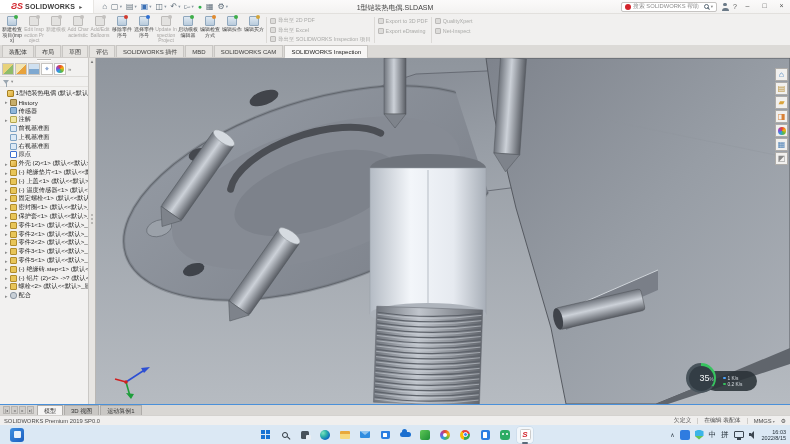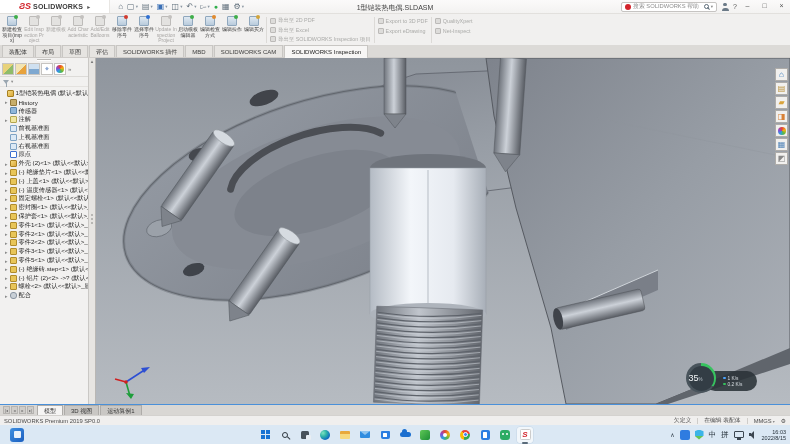--- a/index.html
+++ b/index.html
@@ -2,21 +2,21 @@
 <html><head>
 <meta charset="utf-8">
 <style>
   *{margin:0;padding:0;box-sizing:border-box}
   html,body{width:790px;height:444px;overflow:hidden}
   body{font-family:"Liberation Sans","DejaVu Sans",sans-serif;background:#000}
   #app{position:relative;width:790px;height:444px;background:#f0efee;overflow:hidden}
 
   
   #titlebar{position:absolute;top:0;left:0;right:0;height:14px;background:linear-gradient(#fbfafa,#f3f2f1);border-bottom:1px solid #e2e0dd;display:flex;align-items:center;z-index:30}
-  .logo{display:flex;align-items:center;gap:2px;padding:0 19px;height:100%;background:#fff;border-right:1px solid #e8e6e3}
+  .logo{display:flex;align-items:center;gap:2px;padding:0 11px;height:100%;background:#fff;border-right:1px solid #e8e6e3}
   .logo .ds{color:#d2232a;font-weight:bold;font-style:italic;font-size:9px;line-height:9px}
   .logo .wordmark{font-size:7px;font-weight:bold;color:#3a3a3a;letter-spacing:.2px}
   .logo .flyarr{font-size:6px;color:#555;margin-left:2px}
   .qa{display:flex;align-items:center;gap:4px;margin-left:8px;z-index:2}
   .qi{display:flex;align-items:center;height:10px;color:#5c6b78;cursor:default}
   .qg{font-size:8px;line-height:10px}
   .qi.dd::after{content:"▾";font-size:4.5px;color:#8b97a2;margin-left:1px}
   .qi[data-icon="rebuild-icon"] .qg{color:#2fae4b;font-size:7px}
   .qi[data-icon="save-icon"] .qg{color:#3a6fb5}
   #doc-title{position:absolute;left:200px;right:200px;text-align:center;font-size:7px;color:#3f3f3f;top:3px;pointer-events:none;white-space:nowrap}
@@ -116,21 +116,21 @@
   .tpbtn[data-icon="forum"]{color:#888}
 
   
   #netpill{position:absolute;left:609px;top:313px;width:52px;height:20px;background:rgba(42,50,56,.88);border-radius:10px;display:flex;flex-direction:column;justify-content:center;padding-left:18px;gap:1px;z-index:13}
   .nrow{display:flex;align-items:center;gap:2px}
   .nrow .dot{width:2.5px;height:2.5px;border-radius:50%}
   .nrow .dot.up{background:#4aa3ff}
   .nrow .dot.down{background:#35c05c}
   .nrow span{font-size:4.8px;color:#d7dde2;line-height:5px}
   #zoombadge{position:absolute;left:590px;top:305px;width:30px;height:30px;border-radius:50%;background:conic-gradient(#37c35f 0 126deg,#49545c 126deg 360deg);display:flex;align-items:center;justify-content:center;z-index:14}
-  #zoombadge .inner{width:25px;height:25px;border-radius:50%;background:#333d45;display:flex;align-items:baseline;justify-content:flex-start;padding-top:7px}
+  #zoombadge .inner{width:25px;height:25px;border-radius:50%;background:#333d45;display:flex;align-items:baseline;justify-content:flex-end;padding-top:7px}
   #zoombadge .pct{font-size:9px;color:#f2f5f7;line-height:10px}
   #zoombadge .unit{font-size:4.5px;color:#b7c0c7}
 
   
   #viewtabs{position:absolute;top:404px;left:0;right:0;height:11px;background:#d9d7d4;border-top:1.5px solid #4a90d9;display:flex;align-items:flex-end;z-index:30}
   .vnav{display:flex;gap:1px;padding:0 3px 1px 3px}
   .vnav .nbtn{width:7px;height:8px;background:#cfcdca;border:1px solid #b5b3b0;font-size:4px;color:#666;display:flex;align-items:center;justify-content:center}
   .vtab{padding:0 6px;font-size:6px;line-height:10px;color:#333;background:#c9c7c4;border:1px solid #aeaca9;border-bottom:none;margin-right:1px;height:10px;white-space:nowrap}
   .vtab.active{background:#f6f5f4}
 

